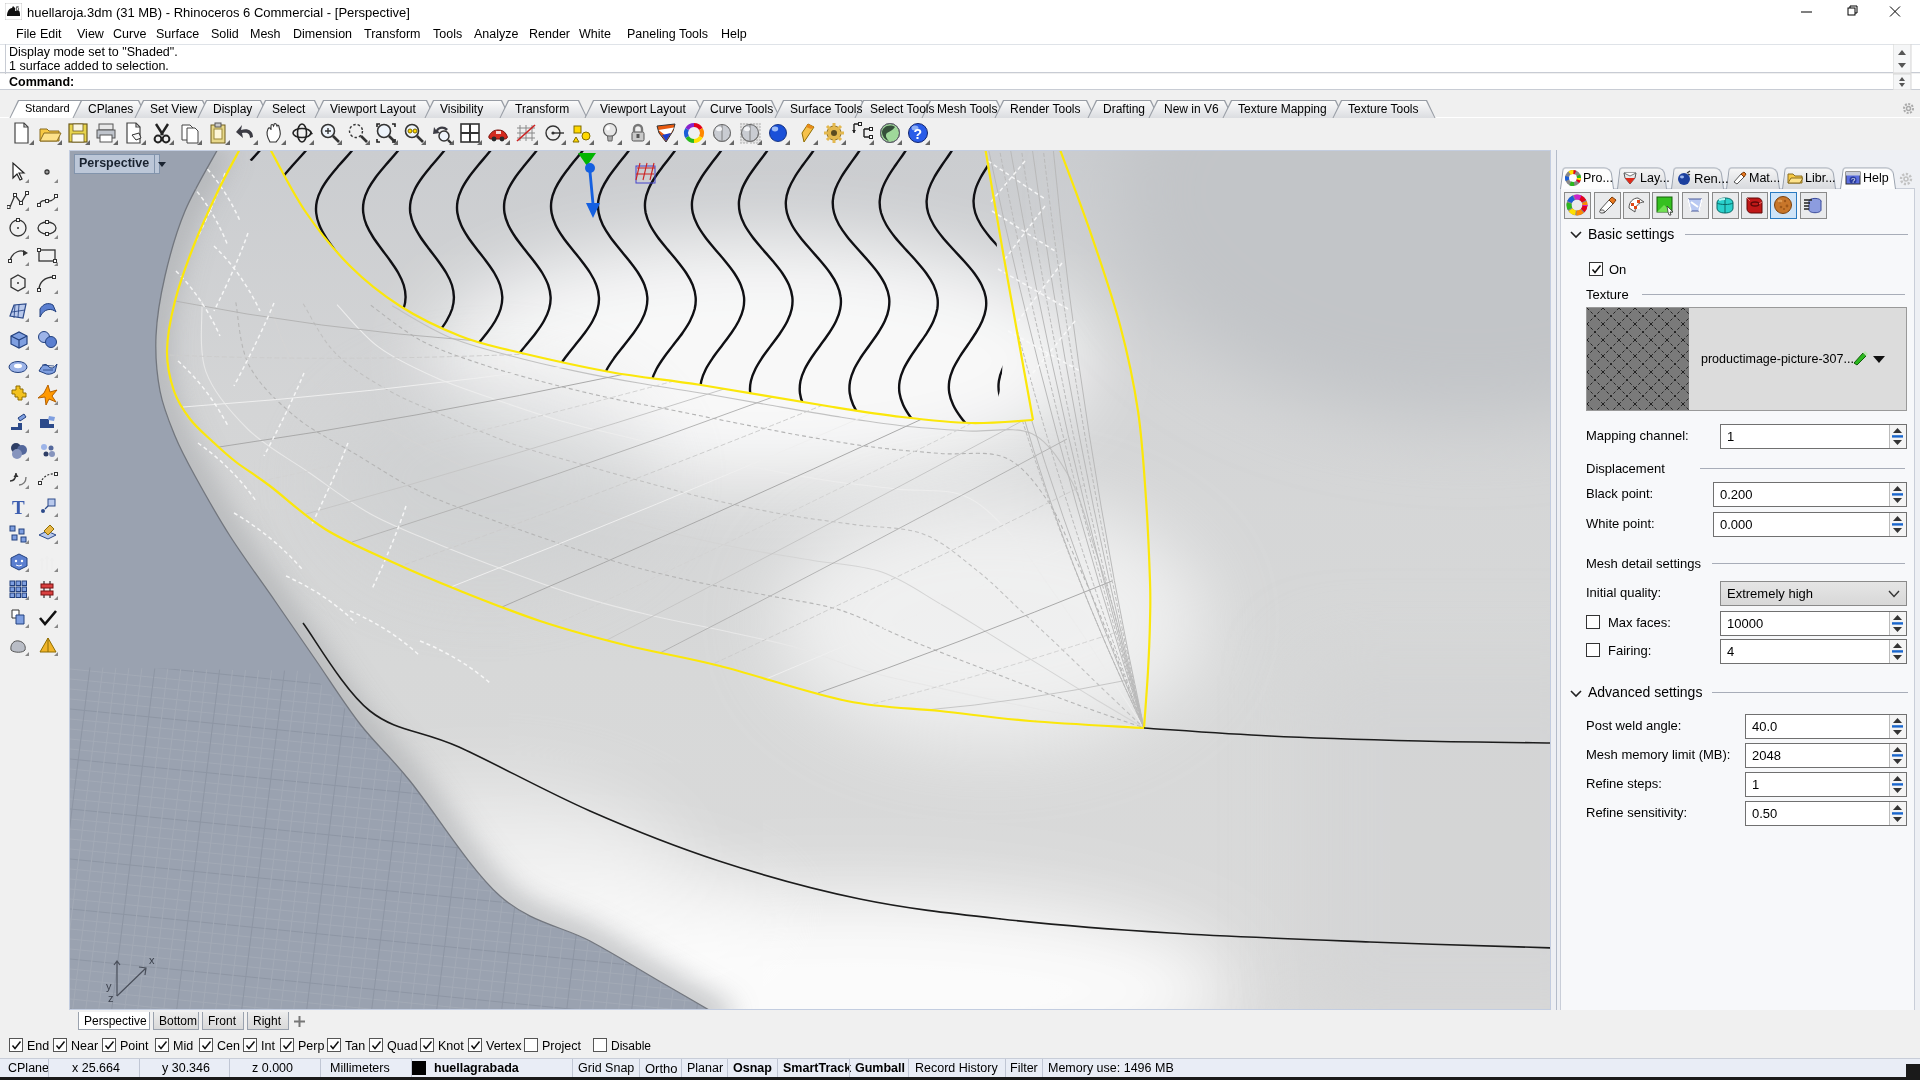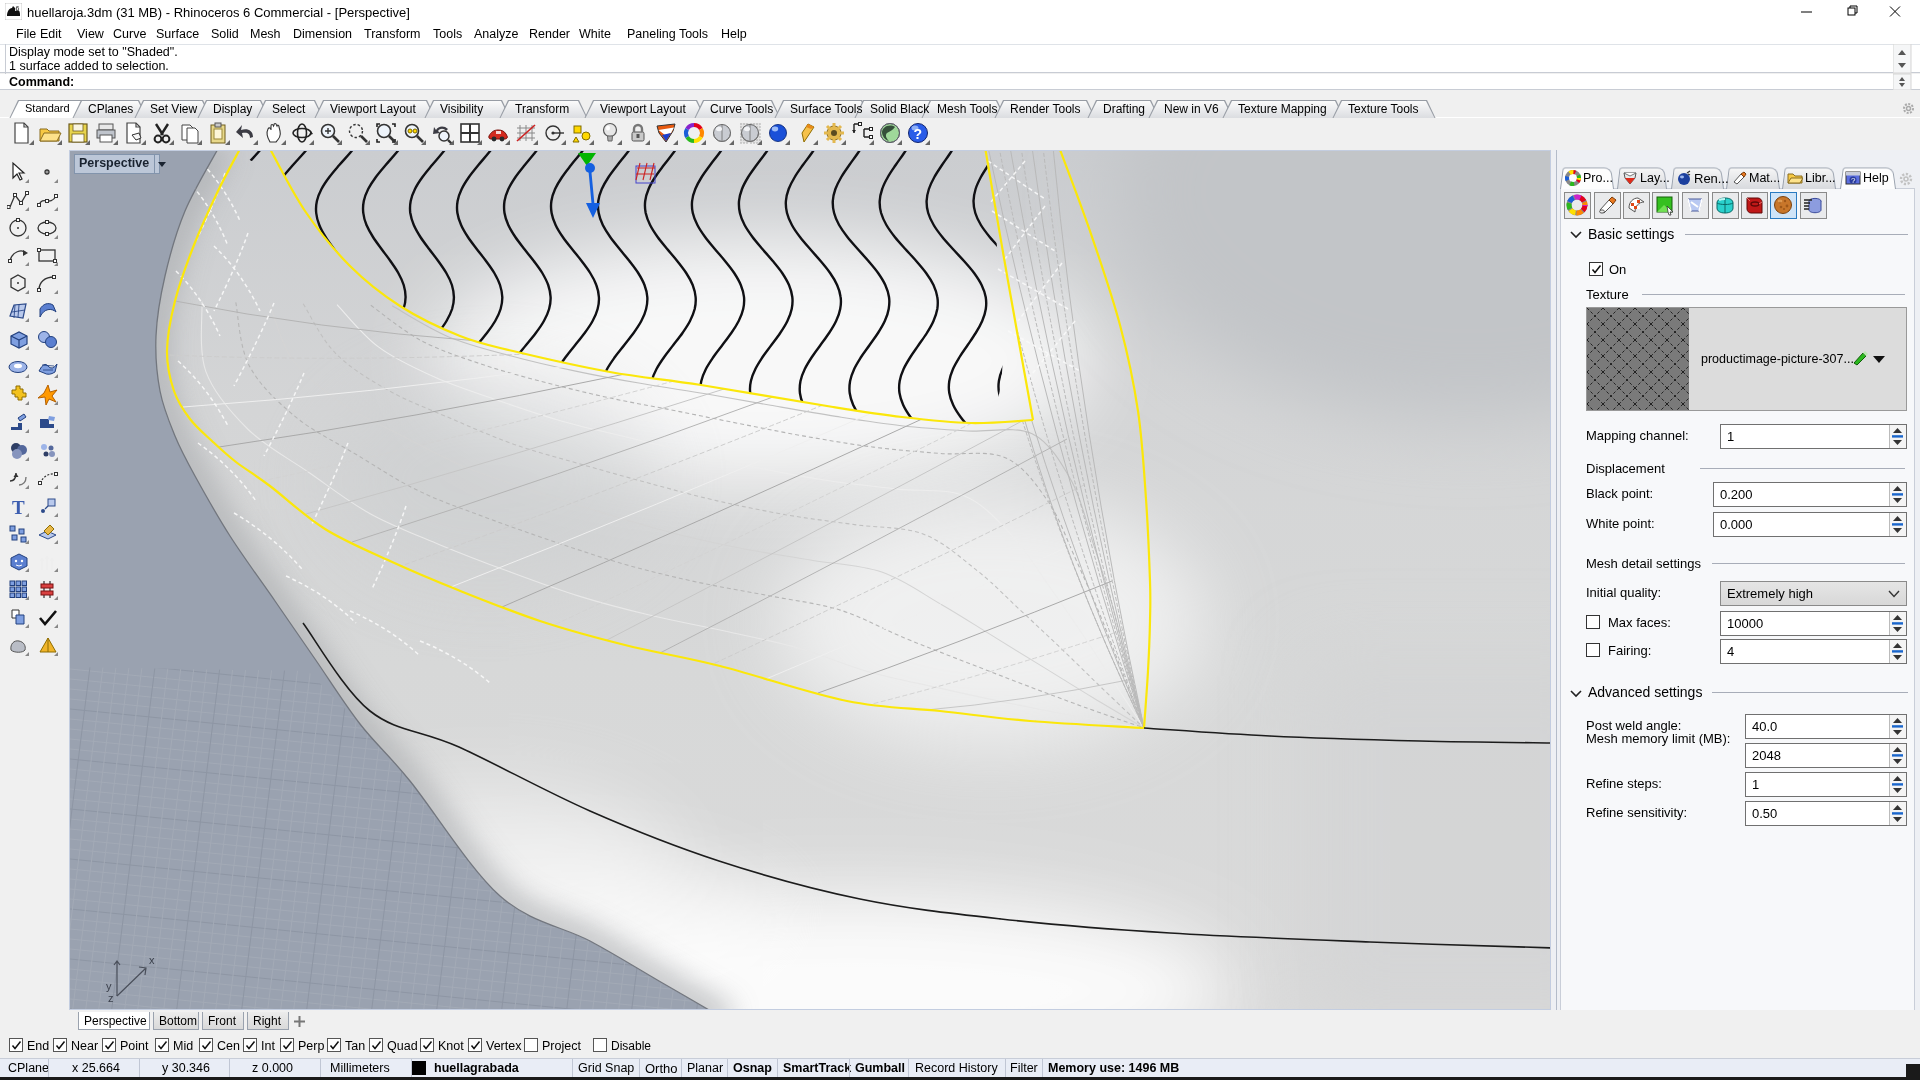--- a/index.html
+++ b/index.html
@@ -93,21 +93,21 @@
 <div class="txt" style="left:88px;top:102px;font-size:12px">CPlanes</div>
 <div class="txt" style="left:150px;top:102px;font-size:12px">Set View</div>
 <div class="txt" style="left:213px;top:102px;font-size:12px">Display</div>
 <div class="txt" style="left:272px;top:102px;font-size:12px">Select</div>
 <div class="txt" style="left:330px;top:102px;font-size:12px">Viewport Layout</div>
 <div class="txt" style="left:440px;top:102px;font-size:12px">Visibility</div>
 <div class="txt" style="left:515px;top:102px;font-size:12px">Transform</div>
 <div class="txt" style="left:600px;top:102px;font-size:12px">Viewport Layout</div>
 <div class="txt" style="left:710px;top:102px;font-size:12px">Curve Tools</div>
 <div class="txt" style="left:790px;top:102px;font-size:12px">Surface Tools</div>
-<div class="txt" style="left:870px;top:102px;font-size:12px">Solid Black</div>
+<div class="txt" style="left:870px;top:102px;font-size:12px">Select Tools</div>
 <div class="txt" style="left:937px;top:102px;font-size:12px">Mesh Tools</div>
 <div class="txt" style="left:1010px;top:102px;font-size:12px">Render Tools</div>
 <div class="txt" style="left:1103px;top:102px;font-size:12px">Drafting</div>
 <div class="txt" style="left:1164px;top:102px;font-size:12px">New in V6</div>
 <div class="txt" style="left:1238px;top:102px;font-size:12px">Texture Mapping</div>
 <div class="txt" style="left:1348px;top:102px;font-size:12px">Texture Tools</div>
 <svg class="abs" style="left:1902px;top:102px" width="13" height="13" viewBox="0 0 13 13">
     <circle cx="6.5" cy="6.5" r="4.5" fill="none" stroke="#aaa" stroke-width="2" stroke-dasharray="2 1.4"></circle>
     <circle cx="6.5" cy="6.5" r="2" fill="none" stroke="#aaa" stroke-width="1.5"></circle>
   </svg>
@@ -1204,21 +1204,21 @@
 <div class="abs" style="left:1712px;top:692px;width:196px;height:1px;background:#a8adb8"></div>
 <div class="txt" style="left:1586px;top:718px;font-size:13px">Post weld angle:</div>
 <div class="abs" style="left:1745px;top:714px;width:162px;height:25px;background:#fff;border:1px solid #707070"></div>
 <div class="txt" style="left:1752px;top:719px;font-size:13px">40.0</div>
 <div class="abs" style="left:1889px;top:715px;width:17px;height:23px;background:#f4f4f4;border-left:1px solid #bbb"></div>
 <svg class="abs" style="left:1892px;top:717px" width="11" height="19" viewBox="0 0 11 19">
     <path d="M5.5,1 L10,6 L1,6 Z" fill="#333"></path>
     <path d="M5.5,18 L10,13 L1,13 Z" fill="#333"></path>
     <rect x="0" y="8.2" width="11" height="2.4" fill="#1a66cc"></rect>
   </svg>
-<div class="txt" style="left:1586px;top:731px;font-size:13px">Mesh memory limit (MB):</div>
+<div class="txt" style="left:1586px;top:747px;font-size:13px">Mesh memory limit (MB):</div>
 <div class="abs" style="left:1745px;top:743px;width:162px;height:25px;background:#fff;border:1px solid #707070"></div>
 <div class="txt" style="left:1752px;top:748px;font-size:13px">2048</div>
 <div class="abs" style="left:1889px;top:744px;width:17px;height:23px;background:#f4f4f4;border-left:1px solid #bbb"></div>
 <svg class="abs" style="left:1892px;top:746px" width="11" height="19" viewBox="0 0 11 19">
     <path d="M5.5,1 L10,6 L1,6 Z" fill="#333"></path>
     <path d="M5.5,18 L10,13 L1,13 Z" fill="#333"></path>
     <rect x="0" y="8.2" width="11" height="2.4" fill="#1a66cc"></rect>
   </svg>
 <div class="txt" style="left:1586px;top:776px;font-size:13px">Refine steps:</div>
 <div class="abs" style="left:1745px;top:772px;width:162px;height:25px;background:#fff;border:1px solid #707070"></div>
@@ -1319,21 +1319,21 @@
 <div class="abs" style="left:412px;top:1061px;width:14px;height:14px;background:#000"></div>
 <div class="txt" style="left:434px;top:1061px;font-size:12.5px;font-weight:bold">huellagrabada</div>
 <div class="txt" style="left:578px;top:1061px;font-size:12.5px;font-weight:normal">Grid Snap</div>
 <div class="txt" style="left:645px;top:1061px;font-size:13px;font-weight:normal">Ortho</div>
 <div class="txt" style="left:687px;top:1061px;font-size:12.5px;font-weight:normal">Planar</div>
 <div class="txt" style="left:733px;top:1061px;font-size:12.5px;font-weight:bold">Osnap</div>
 <div class="txt" style="left:783px;top:1061px;font-size:12.5px;font-weight:bold">SmartTrack</div>
 <div class="txt" style="left:855px;top:1061px;font-size:12.5px;font-weight:bold">Gumball</div>
 <div class="txt" style="left:915px;top:1061px;font-size:12.5px;font-weight:normal">Record History</div>
 <div class="txt" style="left:1010px;top:1061px;font-size:12.5px;font-weight:normal">Filter</div>
-<div class="txt" style="left:1048px;top:1061px;font-size:12.5px;font-weight:bold">Memory use: 1496 MB</div>
+<div class="txt" style="left:1048px;top:1061px;font-size:12.5px;font-weight:normal">Memory use: 1496 MB</div>
 <div class="abs" style="left:48px;top:1059px;width:1px;height:18px;background:#c0c6d4"></div>
 <div class="abs" style="left:139px;top:1059px;width:1px;height:18px;background:#c0c6d4"></div>
 <div class="abs" style="left:229px;top:1059px;width:1px;height:18px;background:#c0c6d4"></div>
 <div class="abs" style="left:320px;top:1059px;width:1px;height:18px;background:#c0c6d4"></div>
 <div class="abs" style="left:411px;top:1059px;width:1px;height:18px;background:#c0c6d4"></div>
 <div class="abs" style="left:572px;top:1059px;width:1px;height:18px;background:#c0c6d4"></div>
 <div class="abs" style="left:639px;top:1059px;width:1px;height:18px;background:#c0c6d4"></div>
 <div class="abs" style="left:681px;top:1059px;width:1px;height:18px;background:#c0c6d4"></div>
 <div class="abs" style="left:727px;top:1059px;width:1px;height:18px;background:#c0c6d4"></div>
 <div class="abs" style="left:777px;top:1059px;width:1px;height:18px;background:#c0c6d4"></div>

